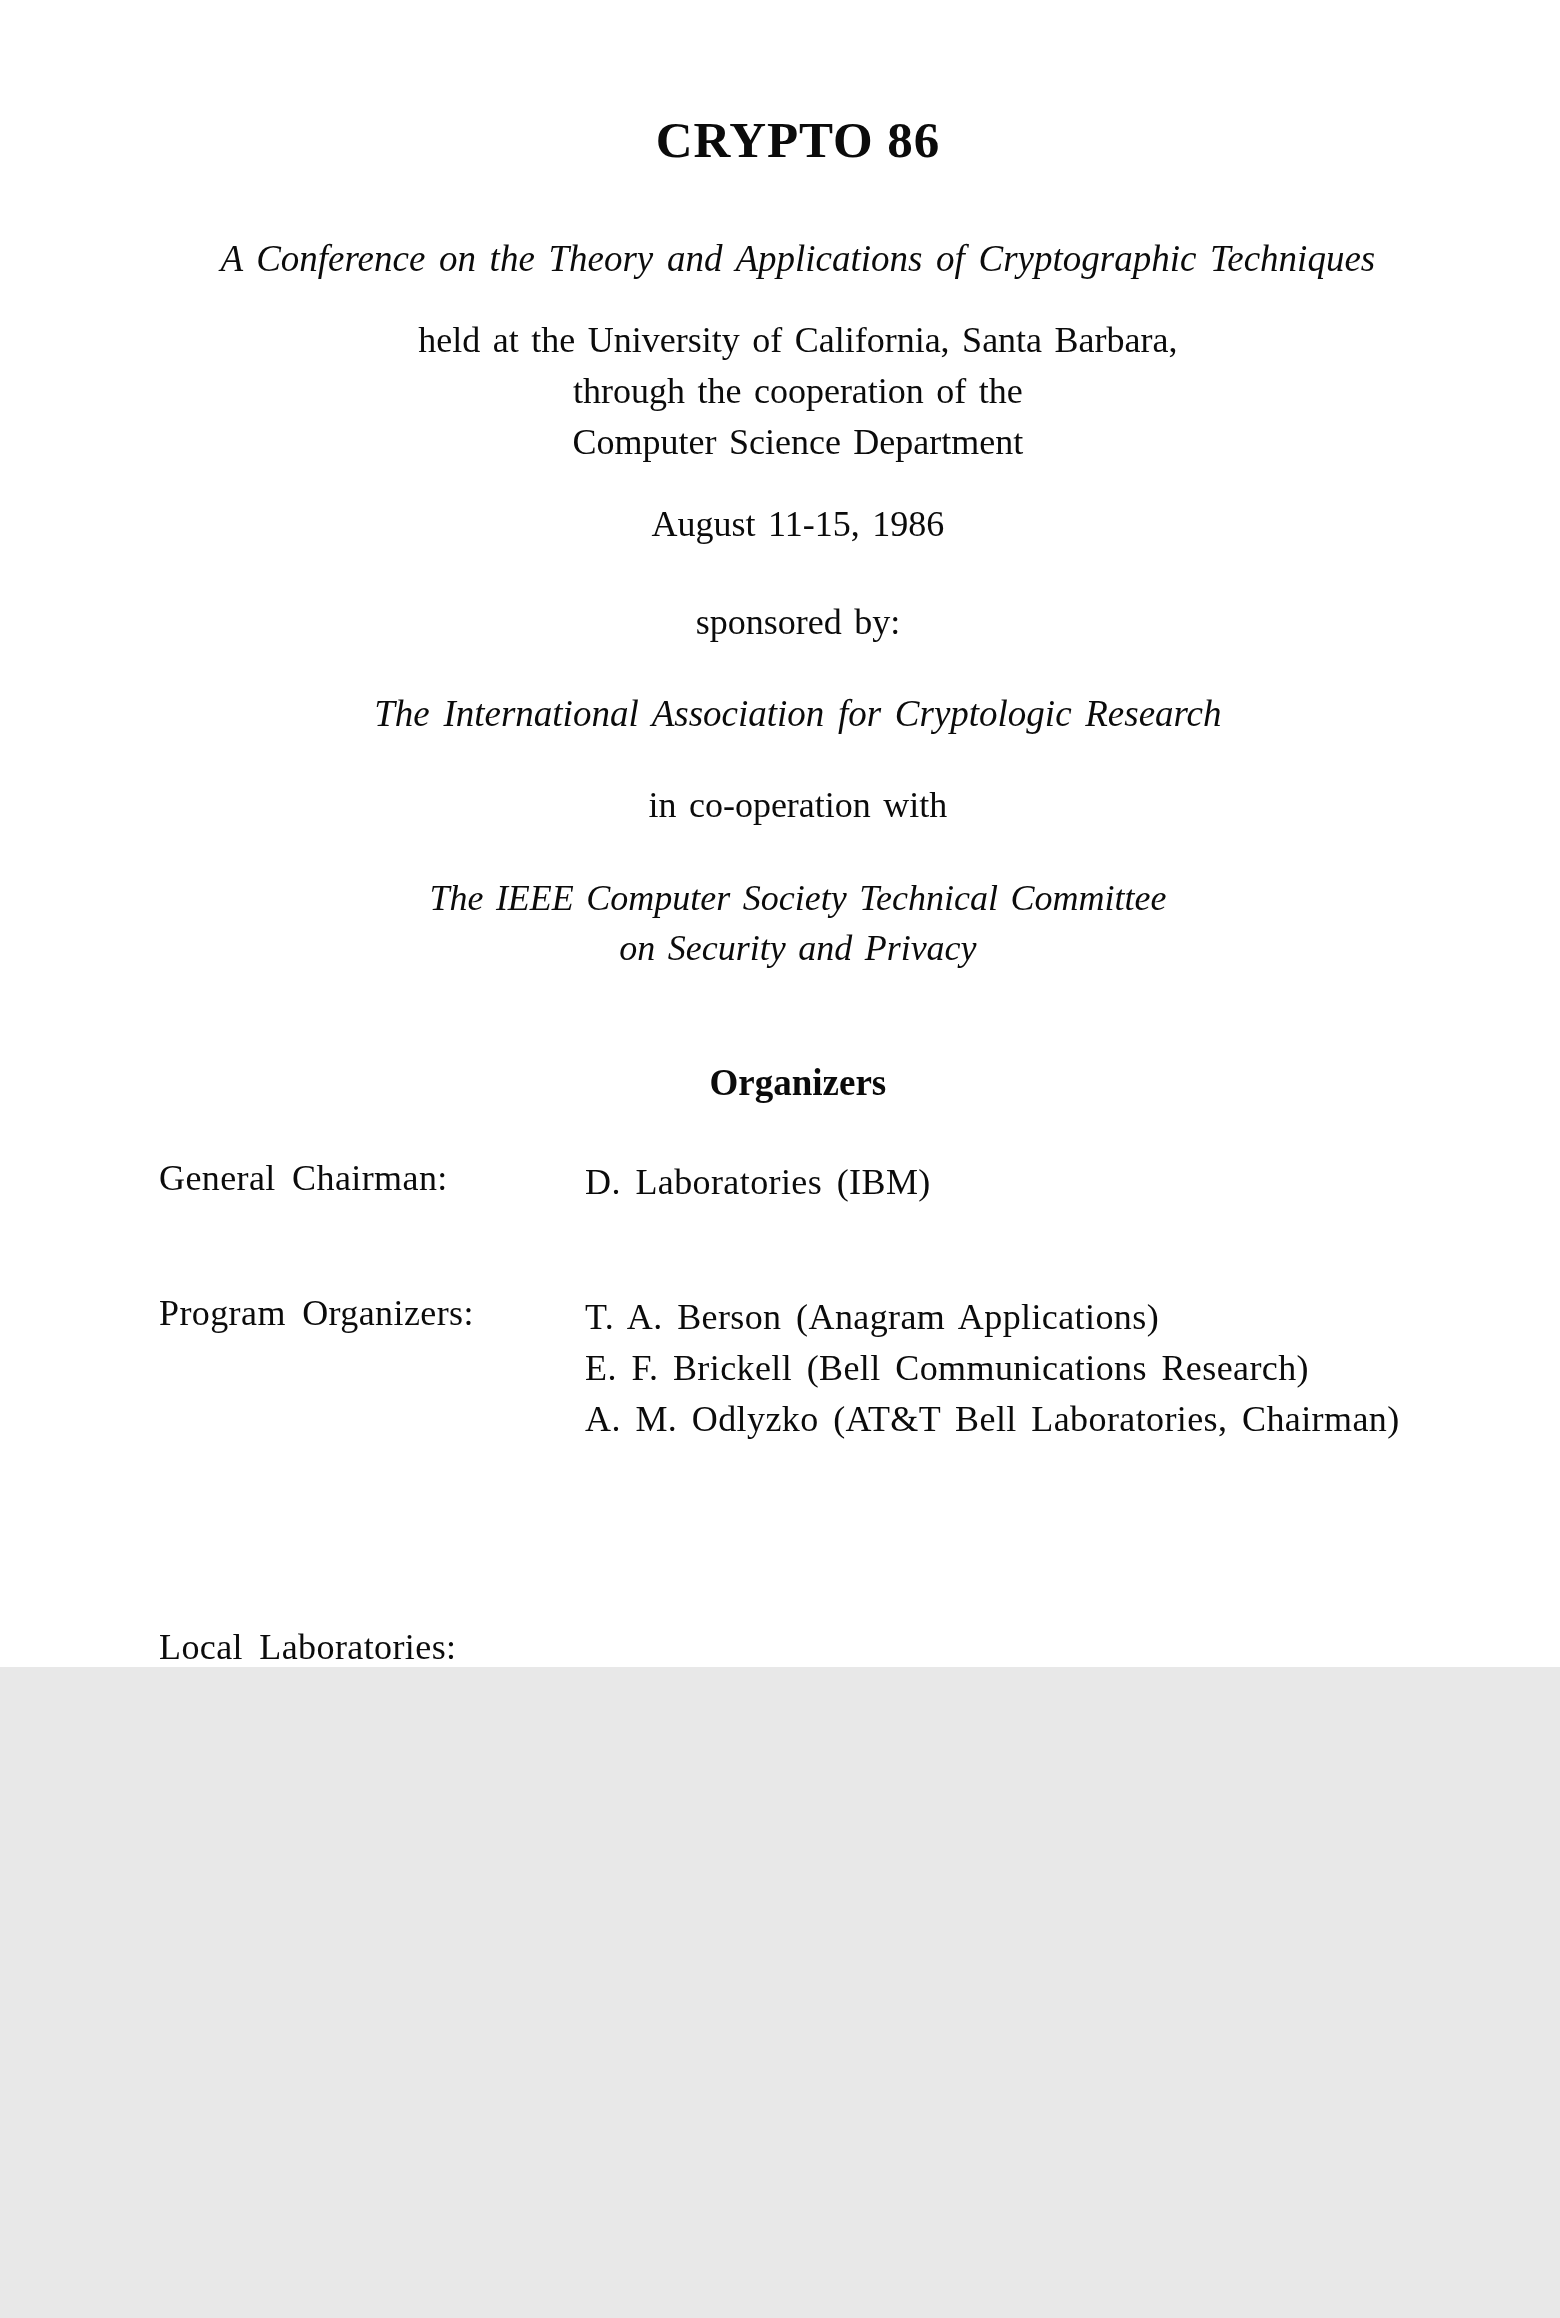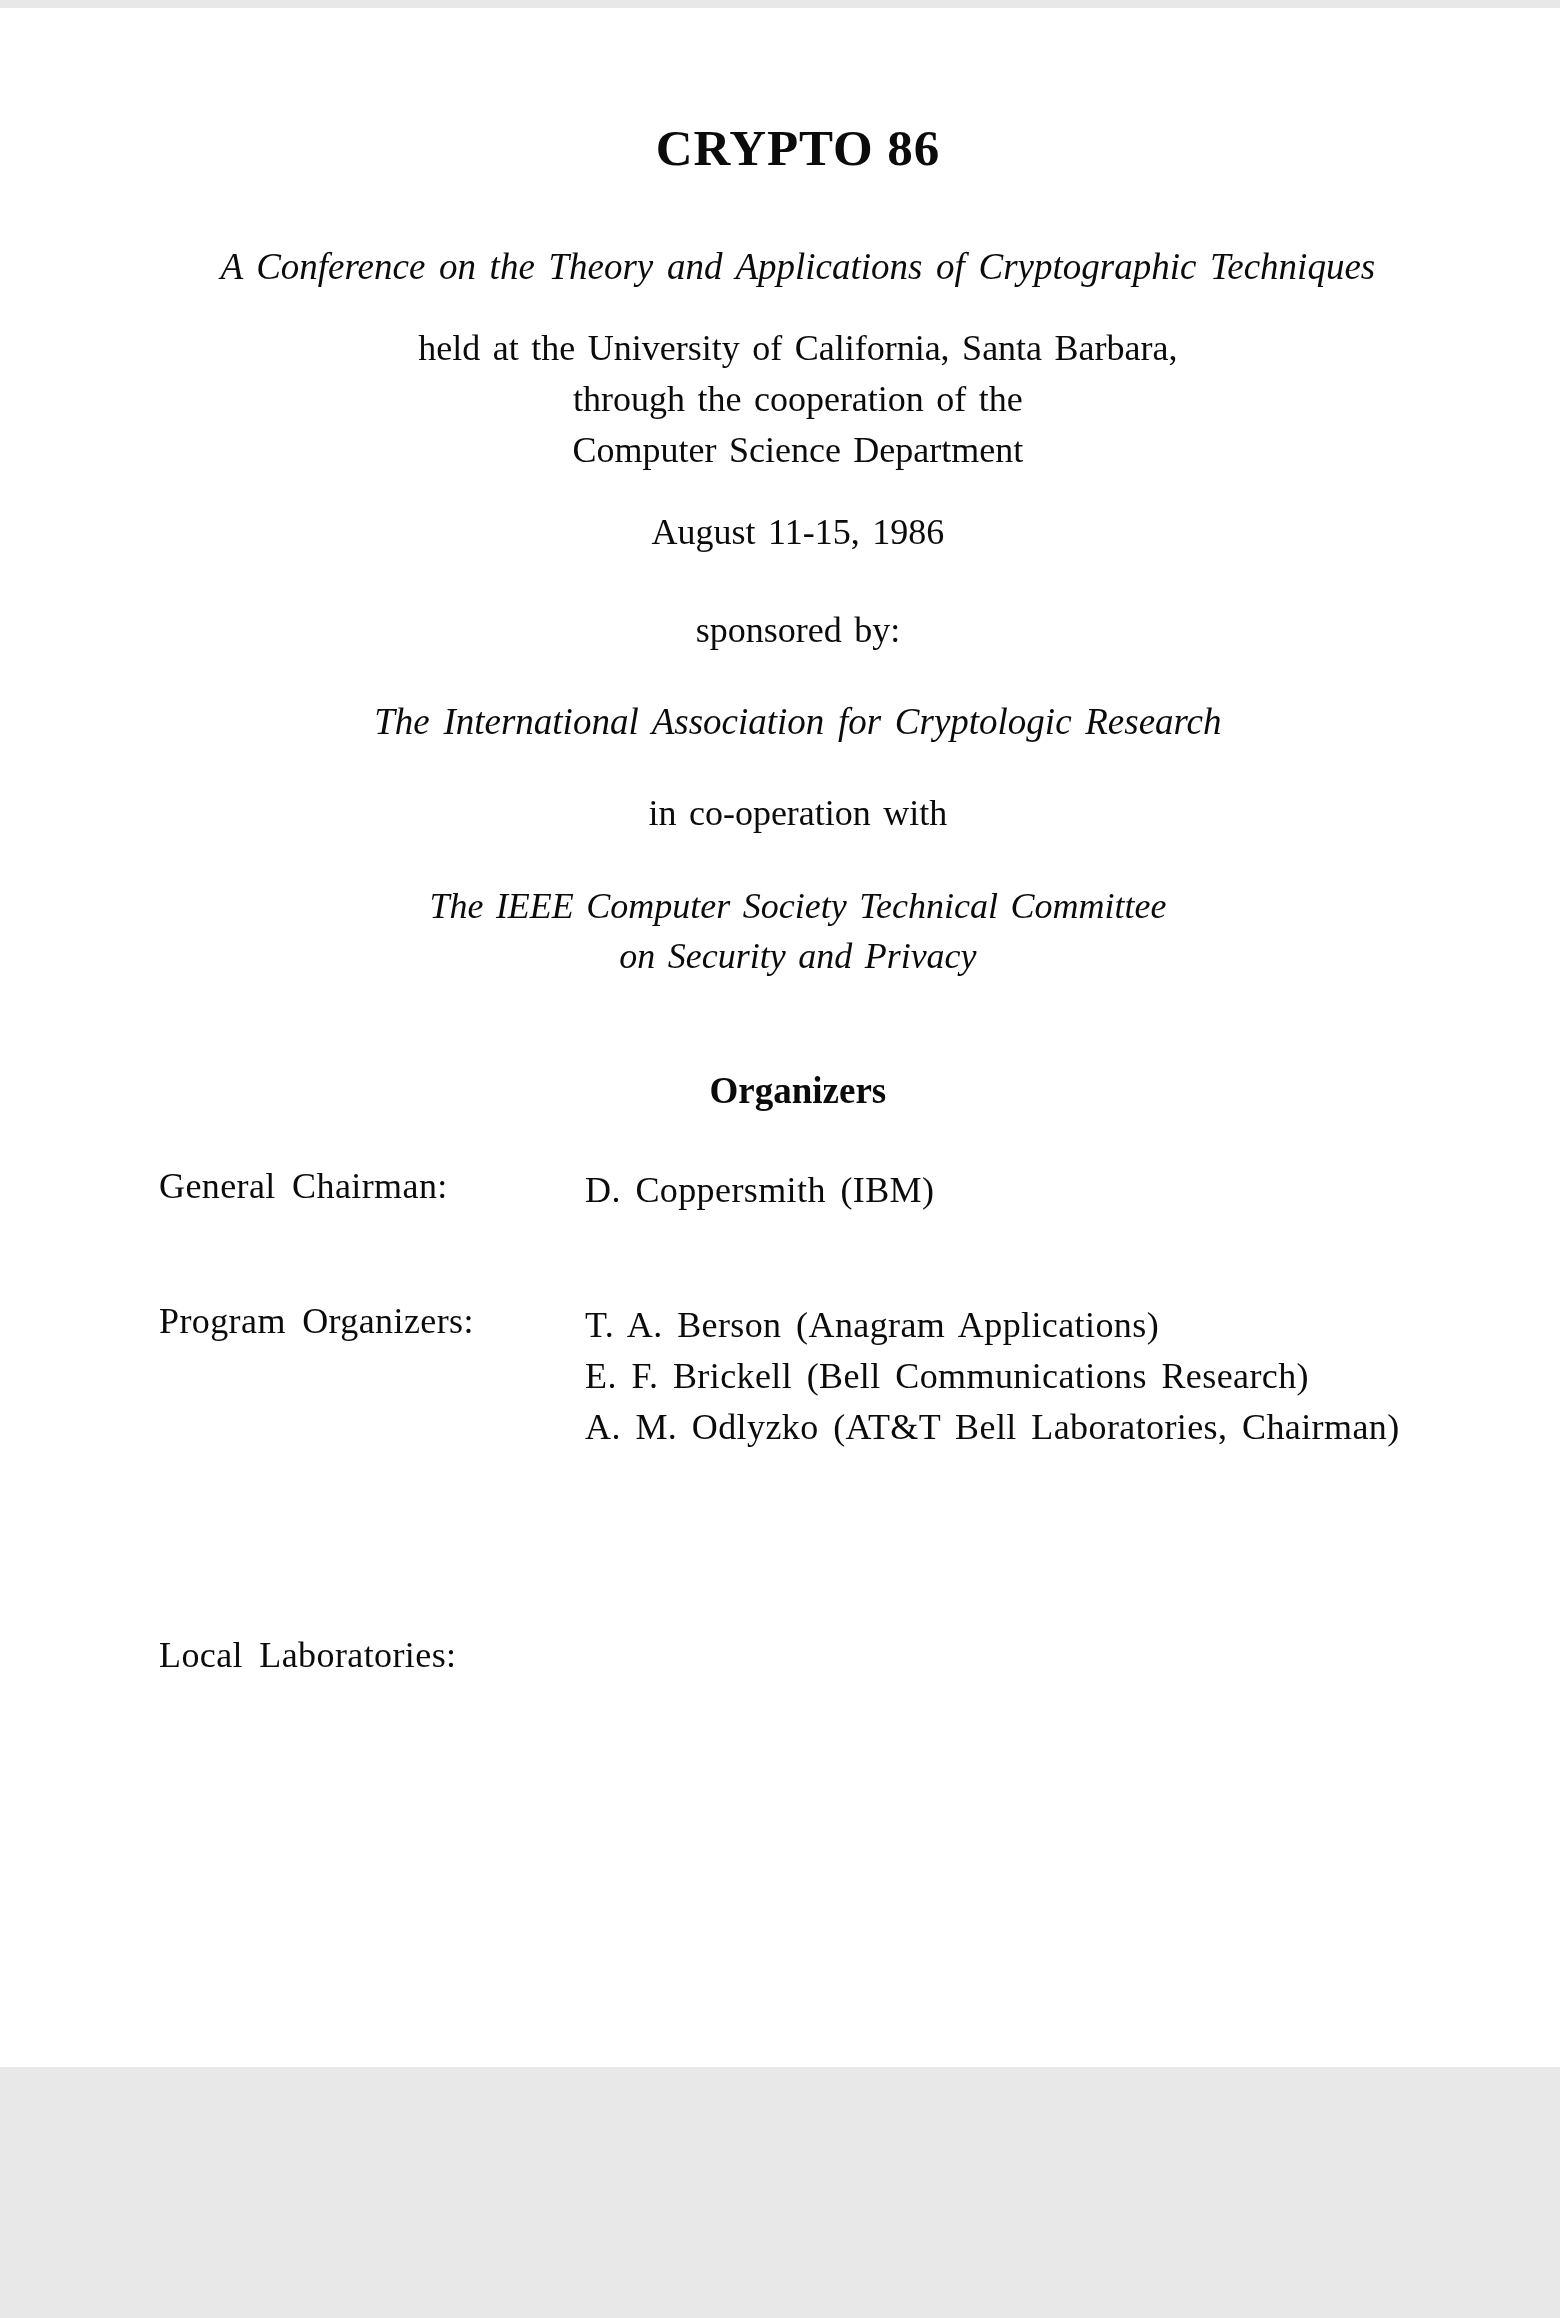--- a/index.html
+++ b/index.html
@@ -1,24 +1,24 @@
 <!DOCTYPE html>
 <html style="font-size:14px"><head>
 <meta charset="utf-8">
 <style>
   html, body { margin: 0; padding: 0; background: #e8e8e8; }
   .page {
     position: relative;
     width: 1561px;
-    height: 2059px;
+    height: 1667px;
     background: #ffffff;
     font-family: "Liberation Serif", serif;
     color: #0b0b0b;
     overflow: hidden;
-    margin: 8px auto;
+    margin: 0 auto;
   }
   .center {
     position: absolute;
     left: 17.4px;
     width: 1561px;
     text-align: center;
   }
   .title {
     font-size: 51px;
     font-weight: bold;
@@ -87,21 +87,21 @@
 
   <div class="center coop-org" style="top:873px">
     <div class="body-line">The IEEE Computer Society Technical Committee</div>
     <div class="body-line">on Security and Privacy</div>
   </div>
 
   <div class="center organizers-heading" style="top:1061px">Organizers</div>
 
   <div class="org-role" style="top:1157px">General Chairman:</div>
   <div class="org-members" style="top:1157px">
-    <div>D. Coppersmith (IBM)</div>
+    <div>D. Laboratories (IBM)</div>
   </div>
 
   <div class="org-role" style="top:1292px">Program Organizers:</div>
   <div class="org-members" style="top:1292px">
     <div>T. A. Berson (Anagram Applications)</div>
     <div>E. F. Brickell (Bell Communications Research)</div>
     <div>A. M. Odlyzko (AT&amp;T Bell Laboratories, Chairman)</div>
   </div>
 
   <div class="org-role" style="top:1626px">Local Laboratories:</div>

